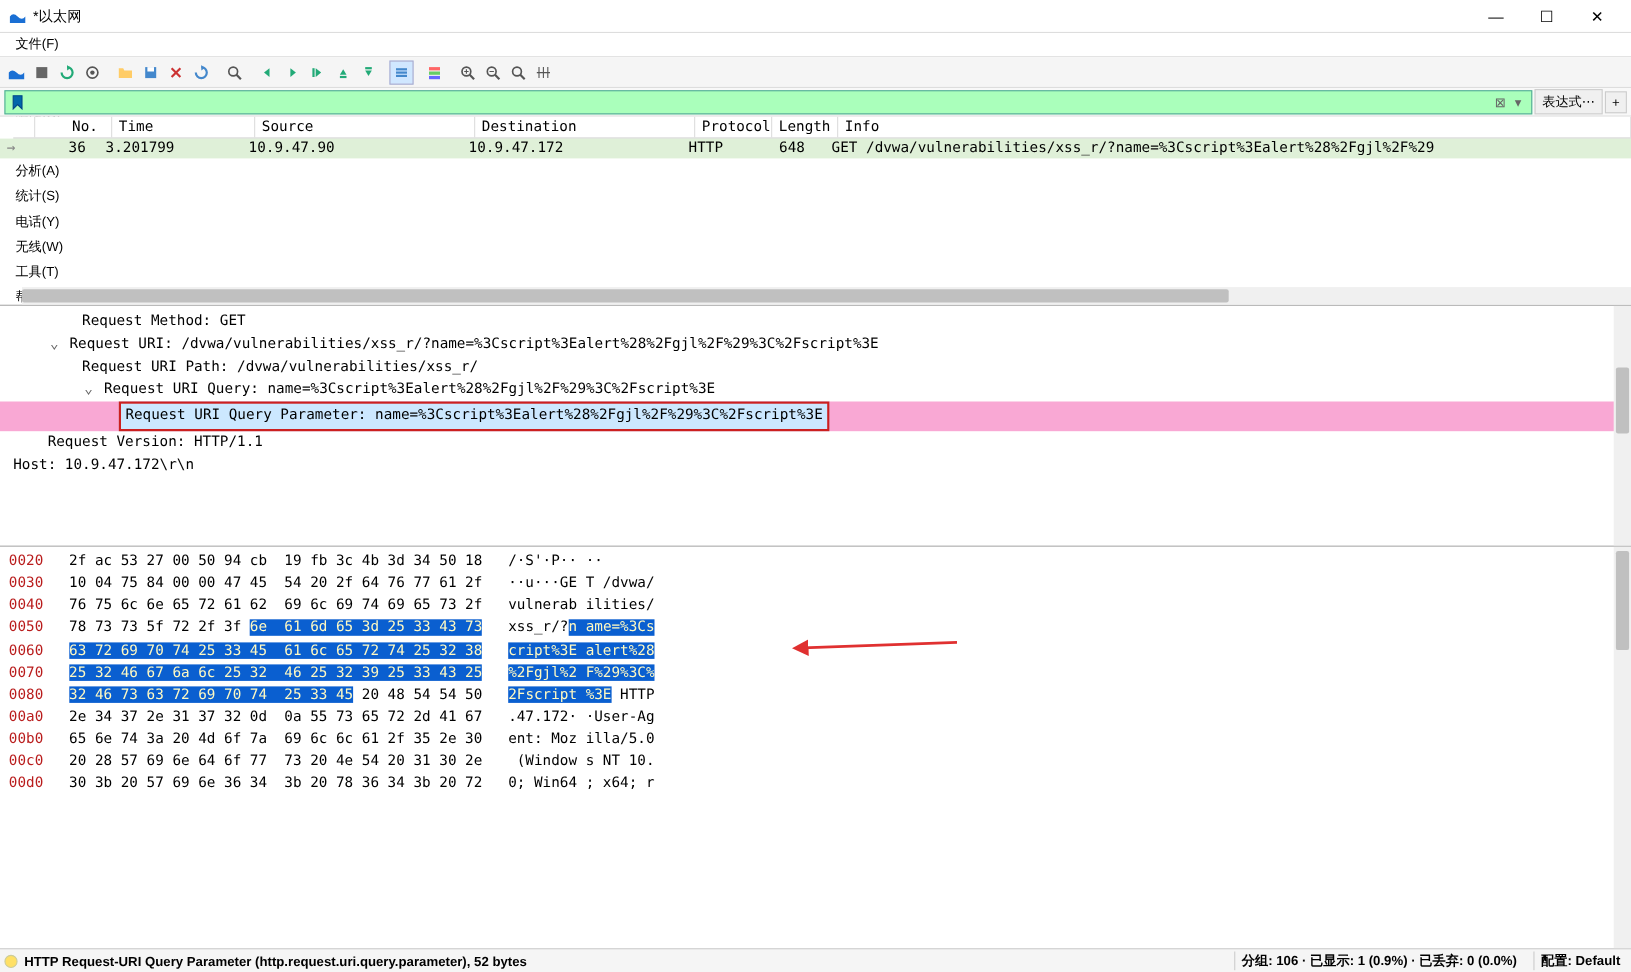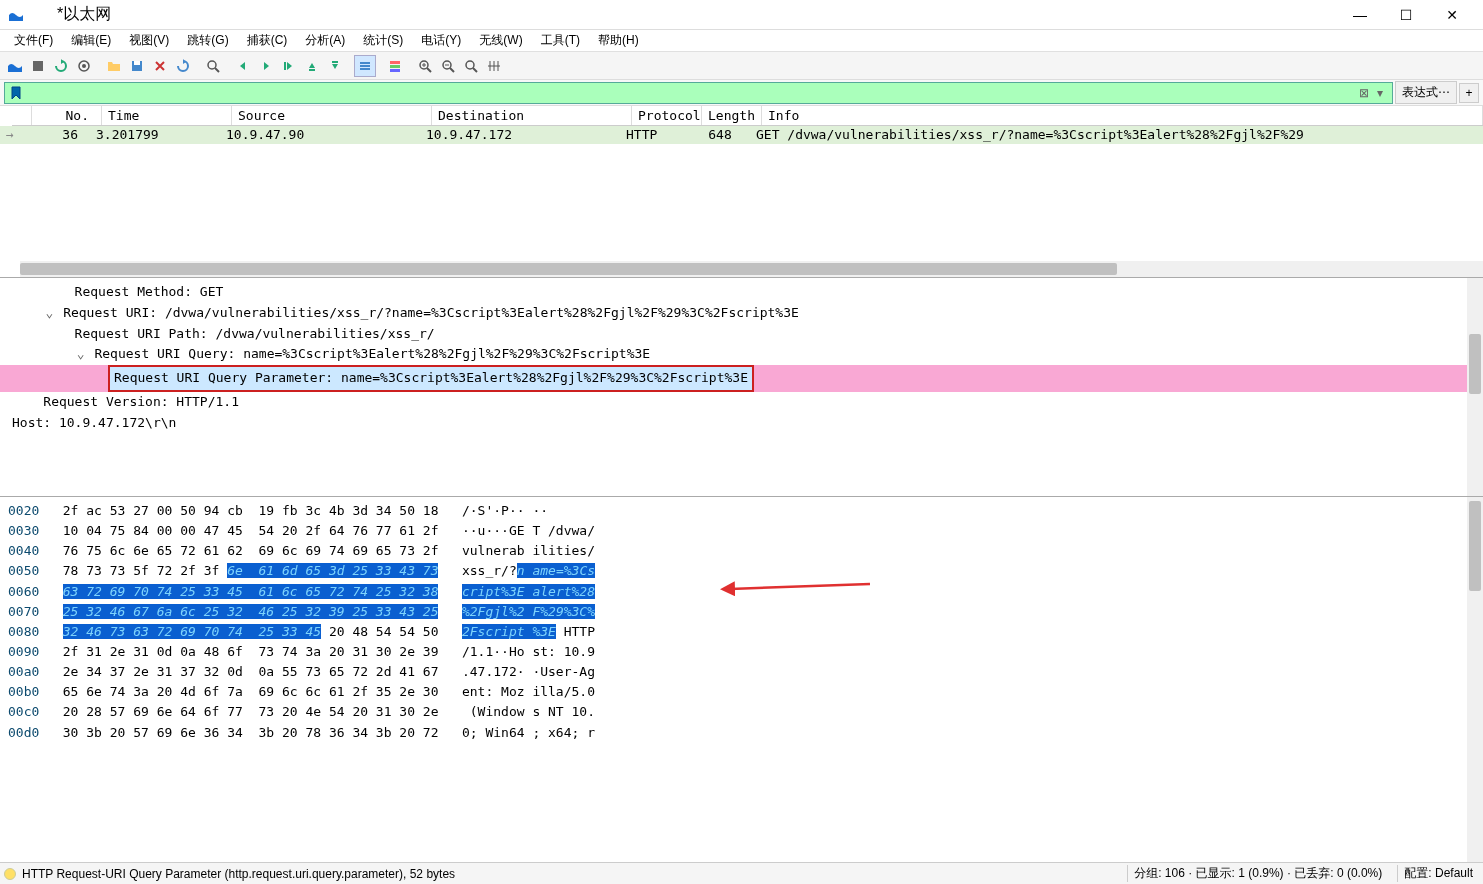--- a/index.html
+++ b/index.html
@@ -1,22 +1,22 @@
 <!DOCTYPE html>
 <html><head>
 <meta charset="utf-8">
 <style>
 * { margin: 0; padding: 0; box-sizing: border-box; }
 body { font-family: "Microsoft YaHei", "Segoe UI", Tahoma, sans-serif; font-size: 12px; background: #fff; height: 884px; width: 1483px; display: flex; flex-direction: column; overflow: hidden; }
 .titlebar { height: 30px; display: flex; align-items: center; padding: 0 8px; border-bottom: 1px solid #ddd; }
 .titlebar svg { width: 16px; height: 16px; margin-right: 6px; }
-.title-text { flex: 1; font-size: 16px; margin-left: 27px; }
+.title-text { flex: 1; font-size: 13px; }
 .win-controls { display: flex; gap: 0; }
 .win-btn { width: 46px; height: 30px; display: flex; align-items: center; justify-content: center; font-size: 14px; color: #000; }
-.menubar { height: 22px; display: flex; align-items: flex-end; padding: 0 6px; gap: 2px; border-bottom: 1px solid #e0e0e0; }
+.menubar { height: 22px; display: flex; align-items: flex-start; padding: 0 6px; gap: 2px; border-bottom: 1px solid #e0e0e0; flex-direction: column; }
 .menu-item { padding: 2px 8px; font-size: 12px; }
 .toolbar { height: 28px; display: flex; align-items: center; padding: 0 4px; gap: 1px; border-bottom: 1px solid #ddd; background: #f5f5f5; }
 .tb-btn { width: 22px; height: 22px; display: flex; align-items: center; justify-content: center; border: 1px solid transparent; }
 .tb-sep { width: 6px; }
 .filter-bar { height: 26px; display: flex; align-items: center; padding: 2px 4px; gap: 2px; background: #f8f8f8; border-bottom: 1px solid #ddd; }
 .filter-input-wrap { flex: 1; display: flex; align-items: center; background: #aaffbb; border: 1px solid #5a9; height: 22px; padding: 0 4px; }
 .filter-icon { width: 14px; height: 14px; margin-right: 4px; }
 .filter-input { flex: 1; border: none; background: transparent; font-family: Consolas, monospace; font-size: 13px; outline: none; margin-top: 45px; }
 .filter-clear { width: 16px; height: 16px; display: flex; align-items: center; justify-content: center; color: #666; font-size: 12px; cursor: pointer; }
 .filter-dd { width: 16px; text-align: center; color: #666; }
@@ -39,23 +39,23 @@
 .details-scroll { position: absolute; right: 0; top: 0; bottom: 0; width: 16px; background: #f0f0f0; }
 .details-thumb { position: absolute; right: 2px; top: 56px; width: 12px; height: 60px; background: #c0c0c0; border-radius: 2px; }
 .det-line { padding: 0 12px 0 12px; white-space: pre; }
 .det-exp { display: inline-block; width: 12px; text-align: center; color: #666; cursor: pointer; }
 .det-highlight { background: #cce8ff; border: 2px solid #cc2020; padding: 1px 4px; display: inline-block; margin-left: 0; }
 .det-selected-row { background: #f9a8d4; }
 .hex-pane { flex: 1; overflow: hidden; font-family: Consolas, monospace; font-size: 13px; line-height: 1.55; padding: 4px 8px; position: relative; }
 .hex-scroll { position: absolute; right: 0; top: 0; bottom: 0; width: 16px; background: #f0f0f0; }
 .hex-thumb { position: absolute; right: 2px; top: 4px; width: 12px; height: 90px; background: #c0c0c0; border-radius: 2px; }
 .hex-line { white-space: pre; }
-.hex-addr { color: #0c4a6e; }
-.hex-sel { background: #0a5fd0; color: #7dd3fc; font-style: italic; }
-.statusbar { height: 22px; display: flex; align-items: center; border-top: 1px solid #ccc; background: #f5f5f5; font-size: 12px; padding: 0 4px; gap: 8px; }
+.hex-addr { color: #b91c1c; }
+.hex-sel { background: #0a5fd0; color: #fef9c3; }
+.statusbar { height: 22px; display: flex; align-items: center; border-top: 1px solid #ccc; background: #f5f5f5; font-size: 12px; padding: 0 4px; gap: 8px; font-weight: bold; }
 .status-left { flex: 1; display: flex; align-items: center; gap: 6px; }
 .status-circle { width: 12px; height: 12px; border-radius: 50%; background: #ffe066; border: 1px solid #cc9; }
 .status-right { display: flex; gap: 9px; }
 .status-seg { padding: 0 6px; border-left: 1px solid #ccc; }
 .arrow-annot { position: absolute; pointer-events: none; }
 .pl-body { flex: 1; position: relative; }
 .pl-hscroll { position: absolute; bottom: 0; left: 20px; right: 0; height: 16px; background: #f0f0f0; }
 .pl-hscroll-thumb { position: absolute; left: 0; top: 2px; height: 12px; width: 75%; background: #c0c0c0; border-radius: 2px; }
 </style>
 </head>
@@ -273,21 +273,20 @@
 
 <div class="hex-pane">
   <div id="hex-content">
       <div class="hex-line"><span class="hex-addr">0020</span>   2f ac 53 27 00 50 94 cb  19 fb 3c 4b 3d 34 50 18   /·S'·P·· ··</div>
       <div class="hex-line"><span class="hex-addr">0030</span>   10 04 75 84 00 00 47 45  54 20 2f 64 76 77 61 2f   ··u···GE T /dvwa/</div>
       <div class="hex-line"><span class="hex-addr">0040</span>   76 75 6c 6e 65 72 61 62  69 6c 69 74 69 65 73 2f   vulnerab ilities/</div>
       <div class="hex-line"><span class="hex-addr">0050</span>   78 73 73 5f 72 2f 3f <span class="hex-sel">6e  61 6d 65 3d 25 33 43 73</span>   xss_r/?<span class="hex-sel">n ame=%3Cs</span></div>
       <div class="hex-line"><span class="hex-addr">0060</span>   <span class="hex-sel">63 72 69 70 74 25 33 45  61 6c 65 72 74 25 32 38</span>   <span class="hex-sel">cript%3E alert%28</span></div>
       <div class="hex-line"><span class="hex-addr">0070</span>   <span class="hex-sel">25 32 46 67 6a 6c 25 32  46 25 32 39 25 33 43 25</span>   <span class="hex-sel">%2Fgjl%2 F%29%3C%</span></div>
       <div class="hex-line"><span class="hex-addr">0080</span>   <span class="hex-sel">32 46 73 63 72 69 70 74  25 33 45</span> 20 48 54 54 50   <span class="hex-sel">2Fscript %3E</span> HTTP</div>
-      <div class="hex-line"><span class="hex-addr">0090</span>   2f 31 2e 31 0d 0a 48 6f  73 74 3a 20 31 30 2e 39   /1.1··Ho st: 10.9</div>
       <div class="hex-line"><span class="hex-addr">00a0</span>   2e 34 37 2e 31 37 32 0d  0a 55 73 65 72 2d 41 67   .47.172· ·User-Ag</div>
       <div class="hex-line"><span class="hex-addr">00b0</span>   65 6e 74 3a 20 4d 6f 7a  69 6c 6c 61 2f 35 2e 30   ent: Moz illa/5.0</div>
       <div class="hex-line"><span class="hex-addr">00c0</span>   20 28 57 69 6e 64 6f 77  73 20 4e 54 20 31 30 2e    (Window s NT 10.</div>
       <div class="hex-line"><span class="hex-addr">00d0</span>   30 3b 20 57 69 6e 36 34  3b 20 78 36 34 3b 20 72   0; Win64 ; x64; r</div>
     </div>
   <svg class="arrow-annot" style="left:720px;top:72px" width="160" height="30">
       <defs>
         <marker id="ah" markerWidth="8" markerHeight="8" refX="2" refY="3" orient="auto">
           <path d="M0 0 L6 3 L0 6 Z" fill="#e03030"></path>
         </marker>

